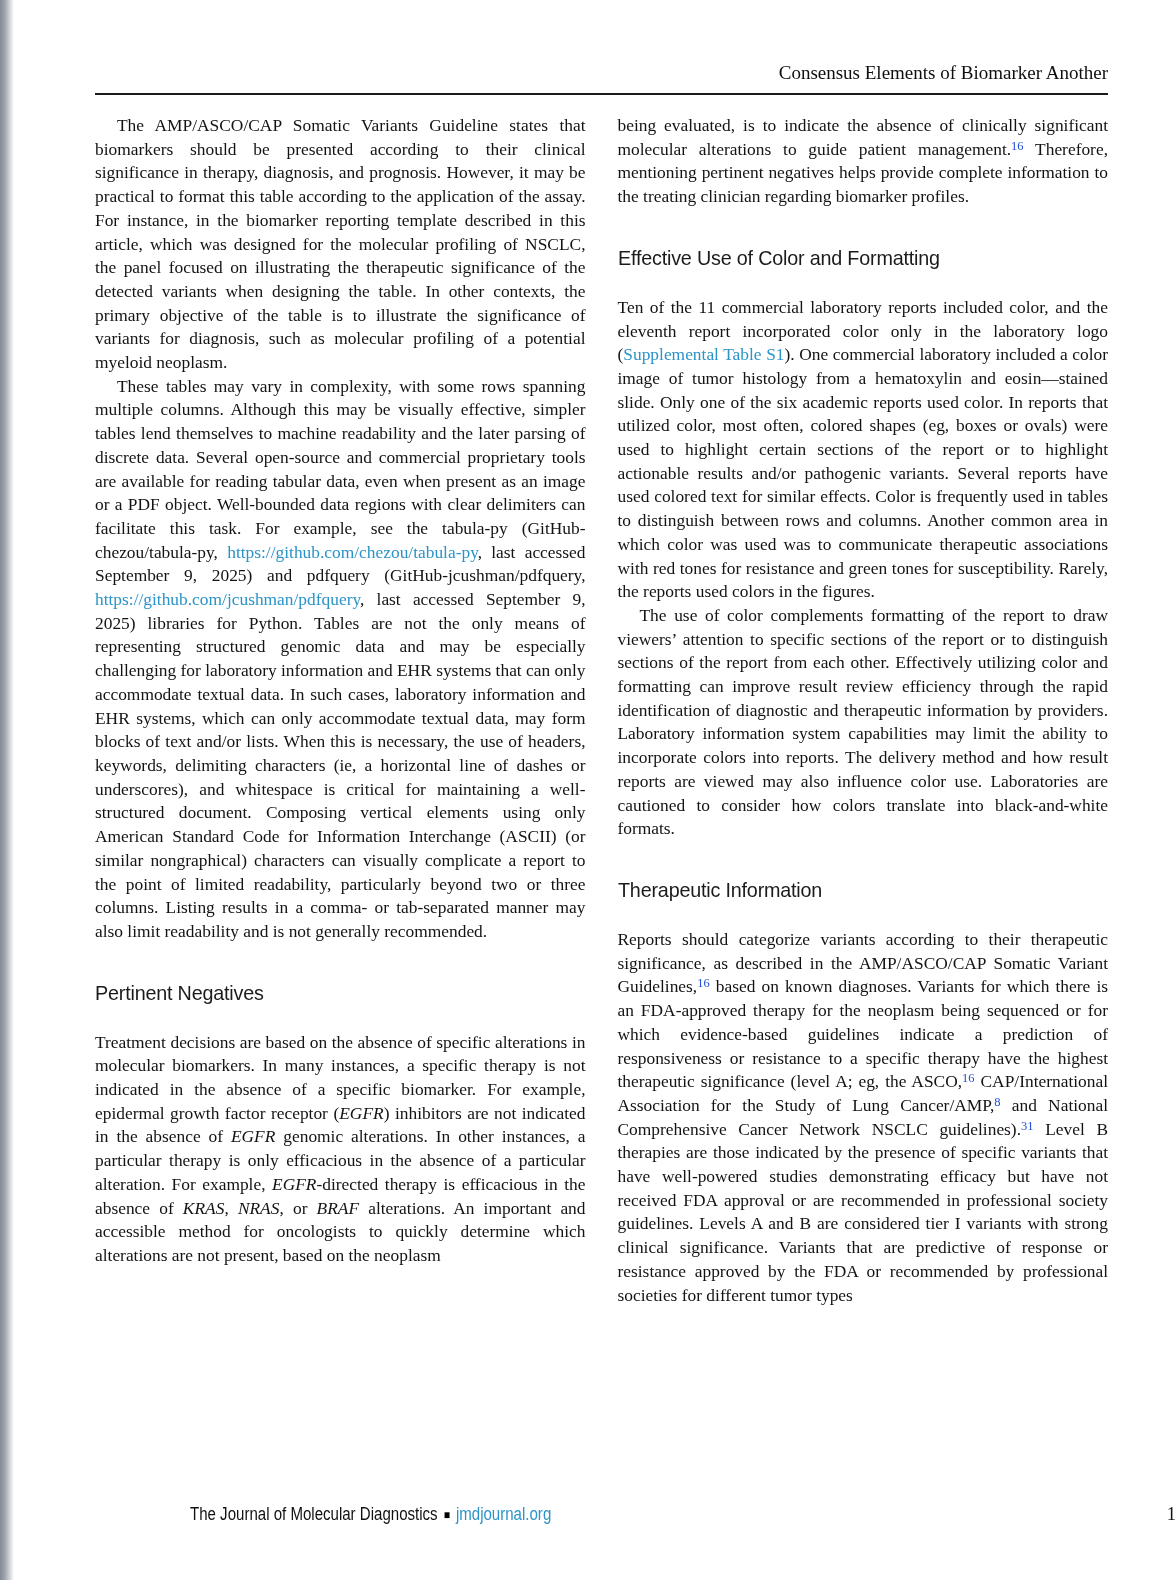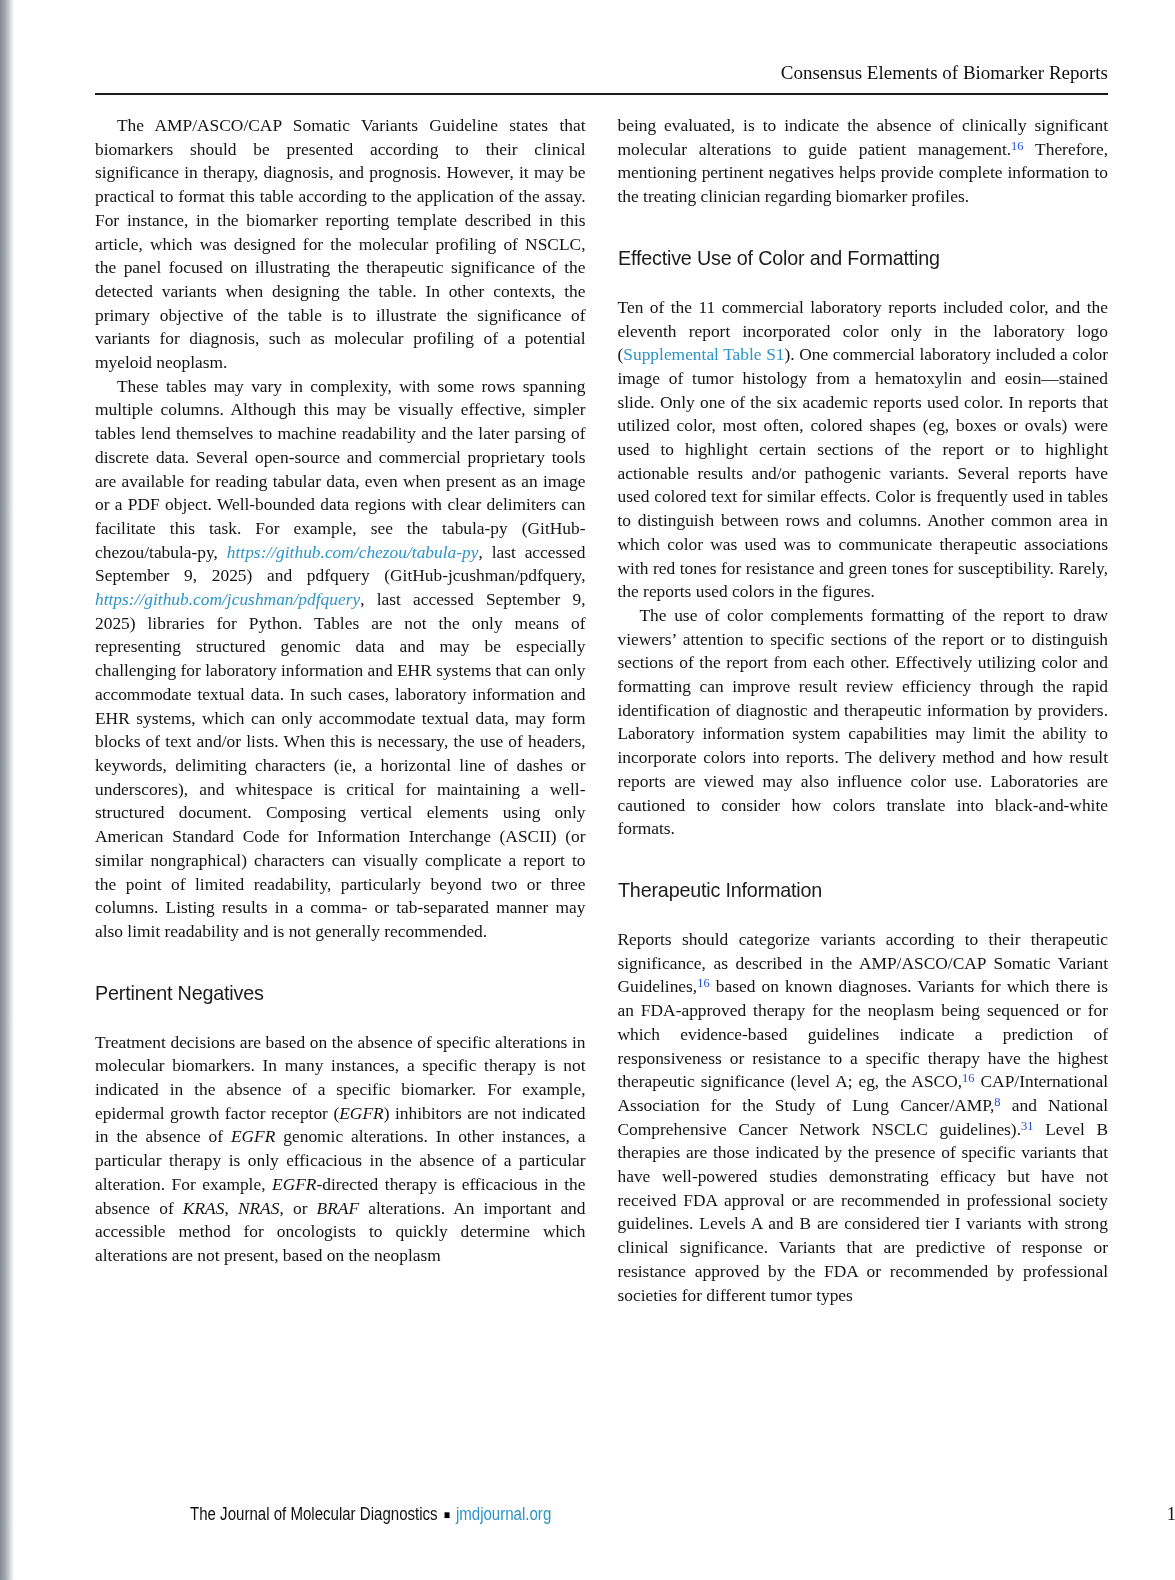--- a/index.html
+++ b/index.html
@@ -68,21 +68,21 @@
     margin: 37px 0 26px 0;
     transform: scaleX(0.94);
     transform-origin: 0 50%;
     white-space: nowrap;
   }
   .link {
     color: #2b93c8;
     text-decoration: none;
     cursor: pointer;
   }
-  .ilink { font-style: italic; }
+  .ilink { }
   em { }
   sup.ref {
     color: #1d4ed8;
     font-size: 12.5px;
     line-height: 0;
     vertical-align: 5px;
     cursor: pointer;
   }
   .footer {
     position: absolute;
@@ -111,21 +111,21 @@
     font-size: 18.5px;
     color: #131313;
   }
 </style>
 </head>
 <body>
 
 <div class="page-edge"></div>
 
 <div class="page">
-  <div class="running-head">Consensus Elements of Biomarker Reports</div>
+  <div class="running-head">Consensus Elements of Biomarker Another</div>
   <div class="head-rule"></div>
 
   <div class="columns">
     <section class="col" id="col-left">
         <p class="indent">The AMP/ASCO/CAP Somatic Variants Guideline states that biomarkers should be presented according to their clinical significance in therapy, diagnosis, and prognosis. However, it may be practical to format this table according to the application of the assay. For instance, in the biomarker reporting template described in this article, which was designed for the molecular profiling of NSCLC, the panel focused on illustrating the therapeutic significance of the detected variants when designing the table. In other contexts, the primary objective of the table is to illustrate the significance of variants for diagnosis, such as molecular profiling of a potential myeloid neoplasm.</p>
         <p class="indent">These tables may vary in complexity, with some rows spanning multiple columns. Although this may be visually effective, simpler tables lend themselves to machine readability and the later parsing of discrete data. Several open-source and commercial proprietary tools are available for reading tabular data, even when present as an image or a PDF object. Well-bounded data regions with clear delimiters can facilitate this task. For example, see the tabula-py (GitHub-chezou/tabula-py, <a class="link ilink">https://github.com/chezou/tabula-py</a>, last accessed September 9, 2025) and pdfquery (GitHub-jcushman/pdfquery, <a class="link ilink">https://github.com/jcushman/pdfquery</a>, last accessed September 9, 2025) libraries for Python. Tables are not the only means of representing structured genomic data and may be especially challenging for laboratory information and EHR systems that can only accommodate textual data. In such cases, laboratory information and EHR systems, which can only accommodate textual data, may form blocks of text and/or lists. When this is necessary, the use of headers, keywords, delimiting characters (ie, a horizontal line of dashes or underscores), and whitespace is critical for maintaining a well-structured document. Composing vertical elements using only American Standard Code for Information Interchange (ASCII) (or similar nongraphical) characters can visually complicate a report to the point of limited readability, particularly beyond two or three columns. Listing results in a comma- or tab-separated manner may also limit readability and is not generally recommended.</p>
         <h2>Pertinent Negatives</h2>
         <p>Treatment decisions are based on the absence of specific alterations in molecular biomarkers. In many instances, a specific therapy is not indicated in the absence of a specific biomarker. For example, epidermal growth factor receptor (<em>EGFR</em>) inhibitors are not indicated in the absence of <em>EGFR</em> genomic alterations. In other instances, a particular therapy is only efficacious in the absence of a particular alteration. For example, <em>EGFR</em>-directed therapy is efficacious in the absence of <em>KRAS</em>, <em>NRAS</em>, or <em>BRAF</em> alterations. An important and accessible method for oncologists to quickly determine which alterations are not present, based on the neoplasm</p>
       </section>
     <section class="col" id="col-right">

